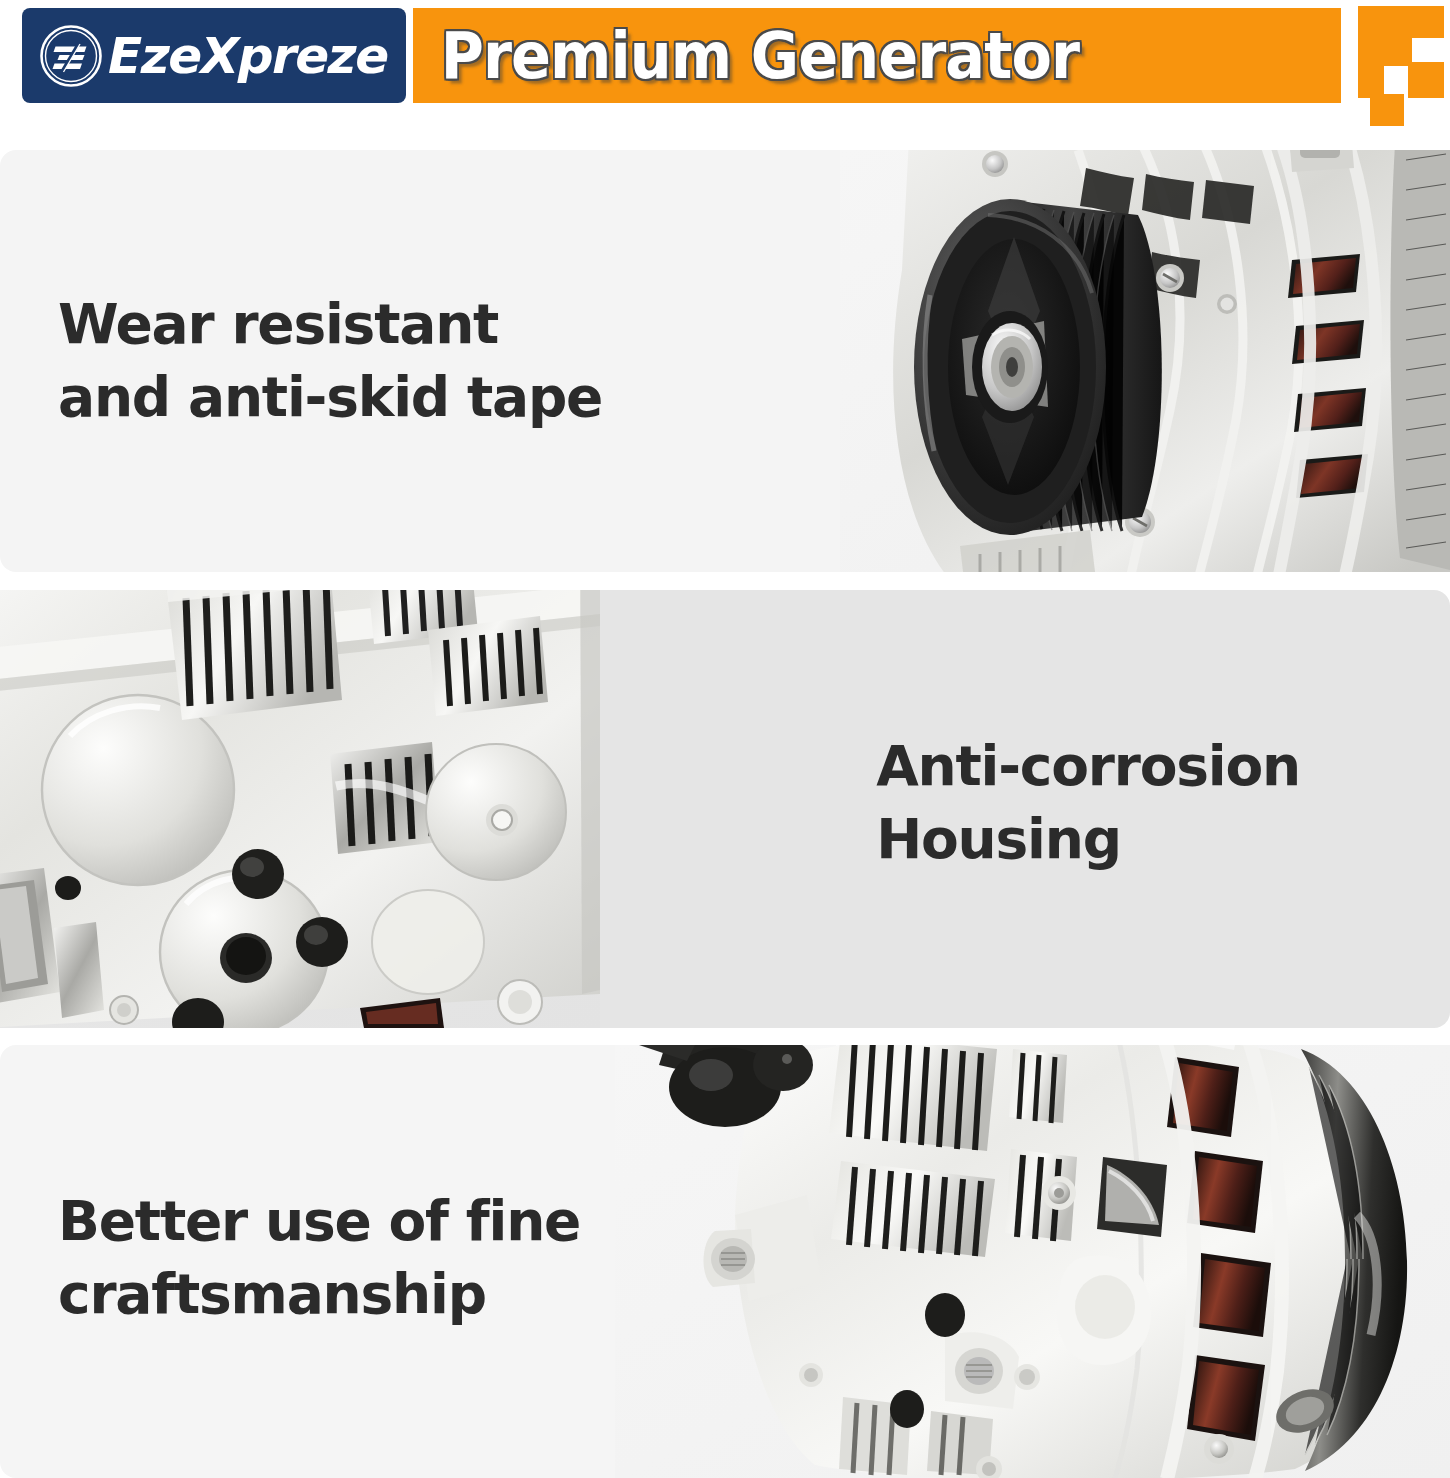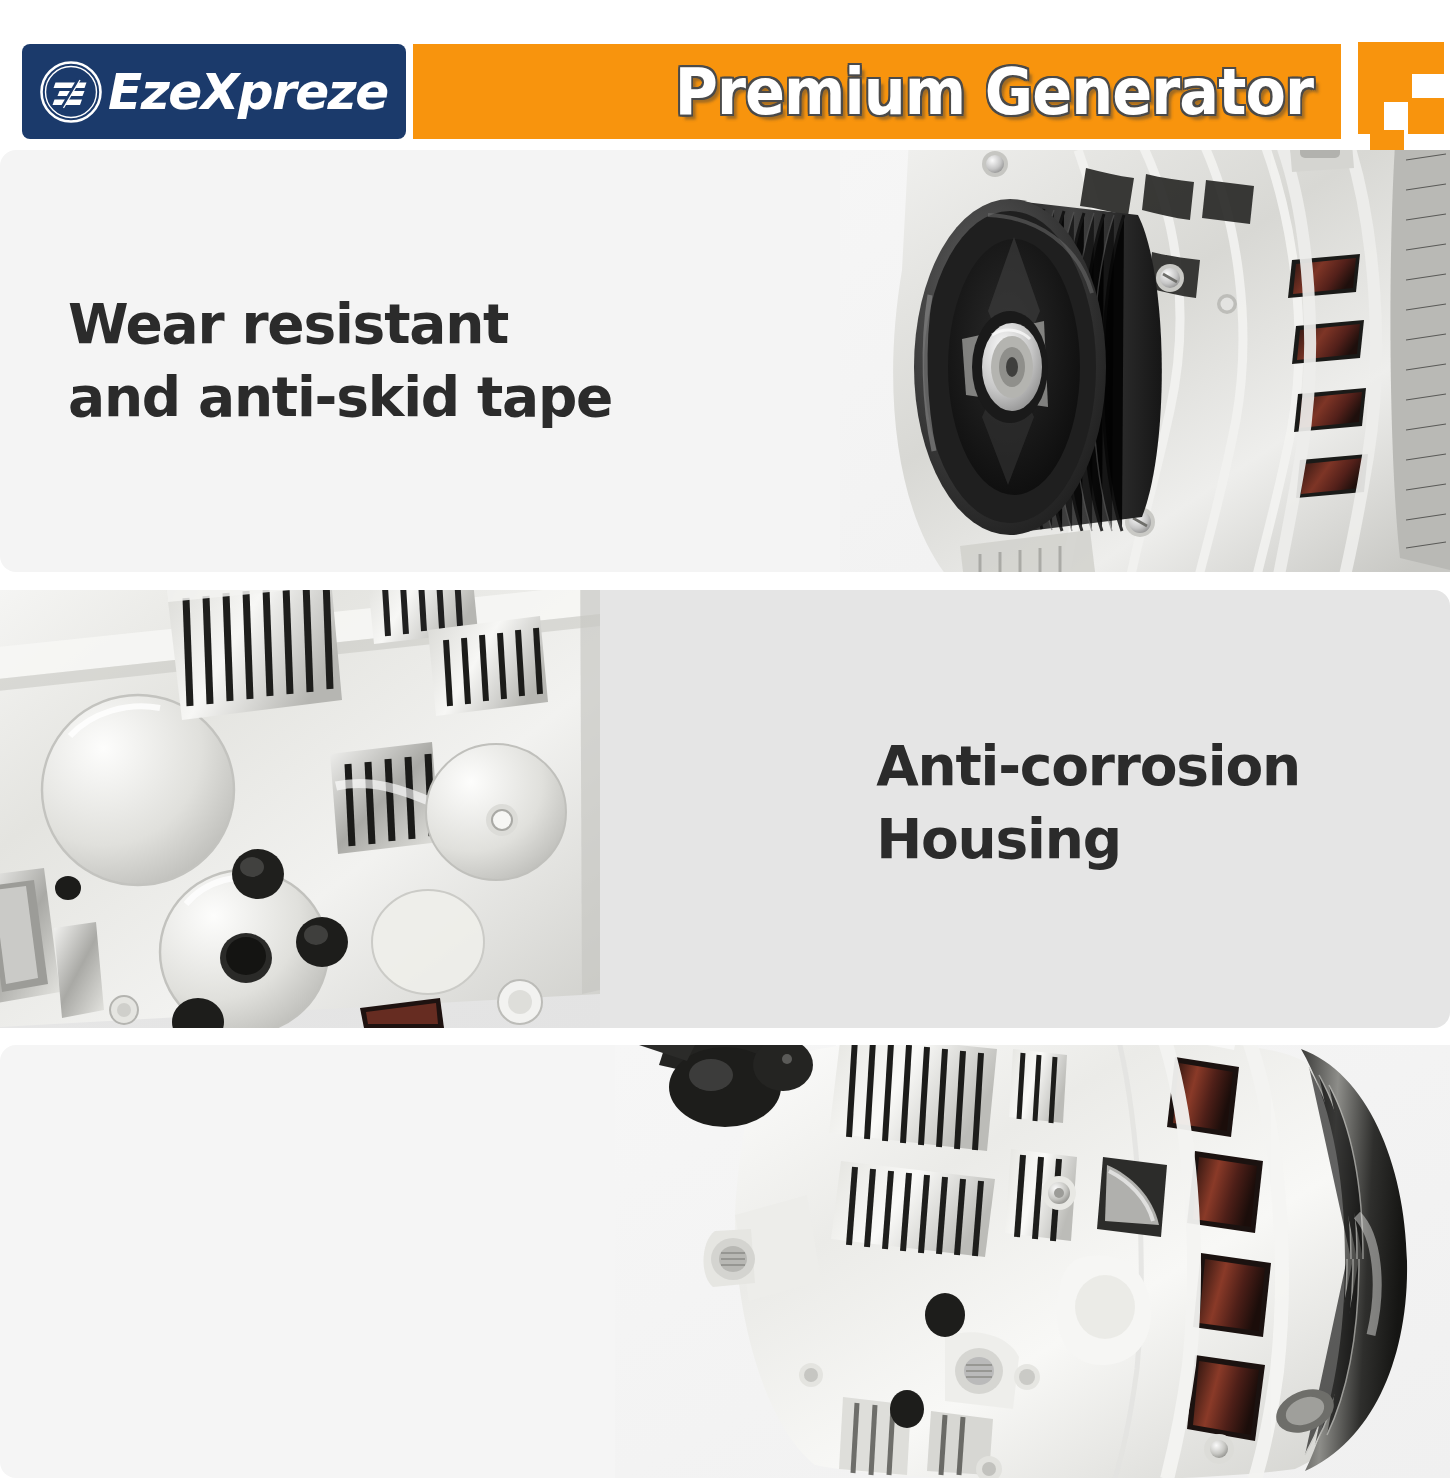--- a/index.html
+++ b/index.html
@@ -14,21 +14,21 @@
     width: 1450px;
     height: 1478px;
     background: #ffffff;
     overflow: hidden;
   }
 
   
   #header {
     position: absolute;
     left: 0; top: 0;
-    width: 1223px; height: 120px; margin-top: 36px;
+    width: 1223px; height: 120px;
   }
   #brand-box {
     position: absolute;
     left: 22px; top: 8px;
     width: 384px; height: 95px;
     background: #1b3a6b;
     border-radius: 8px;
     display: flex;
     align-items: center;
     padding-left: 16px;
@@ -51,21 +51,21 @@
     white-space: nowrap;
   }
 
   #title-box {
     position: absolute;
     left: 413px; top: 8px;
     width: 928px; height: 95px;
     background: #f8940d;
     display: flex;
     align-items: center;
-    justify-content: flex-end;
+    justify-content: flex-start;
   }
   #title-text {
     font-family: "DejaVu Sans", sans-serif;
     font-weight: bold;
     font-size: 64px;
     line-height: 1;
     color: #ffffff;
     letter-spacing: -1px;
     white-space: nowrap;
     transform: scaleX(0.92);
@@ -99,21 +99,21 @@
   .panel-caption {
     position: absolute;
     font-family: "DejaVu Sans", sans-serif;
     font-weight: bold;
     font-size: 55px;
     line-height: 1.33;
     color: #2b2b2b;
     letter-spacing: -1.2px;
     white-space: pre-line;
   }
-  #caption-1 { left: 58px;  top: 288px;  text-align: left; margin-left: 10px; }
+  #caption-1 { left: 58px;  top: 288px;  text-align: left; }
   #caption-2 { right: 150px; top: 730px; }
   #caption-3 { left: 58px;  top: 1185px; text-align: left; }
 
   
   .photo {
     position: absolute;
     overflow: hidden;
   }
   #photo-1 { left: 840px; top: 150px;  width: 610px; height: 422px; }
   #photo-2 { left: 0;     top: 590px;  width: 600px; height: 438px; }
@@ -660,14 +660,16 @@
 
       <g>
         <ellipse cx="690" cy="366" rx="30" ry="20" fill="#6e6e6a" transform="rotate(-22 690 366)"></ellipse>
         <ellipse cx="690" cy="366" rx="20" ry="13" fill="#9f9f9b" transform="rotate(-22 690 366)"></ellipse>
       </g>
 
       <path d="M220 -4 C320 -24 500 -24 620 0" stroke="#ffffff" stroke-width="10" fill="none" opacity="0.55"></path>
     </svg>
   </div>
 
+  <div class="panel-caption" id="caption-3">Better use of fine
+craftsmanship</div>
 
 </div>
 
 </body></html>

